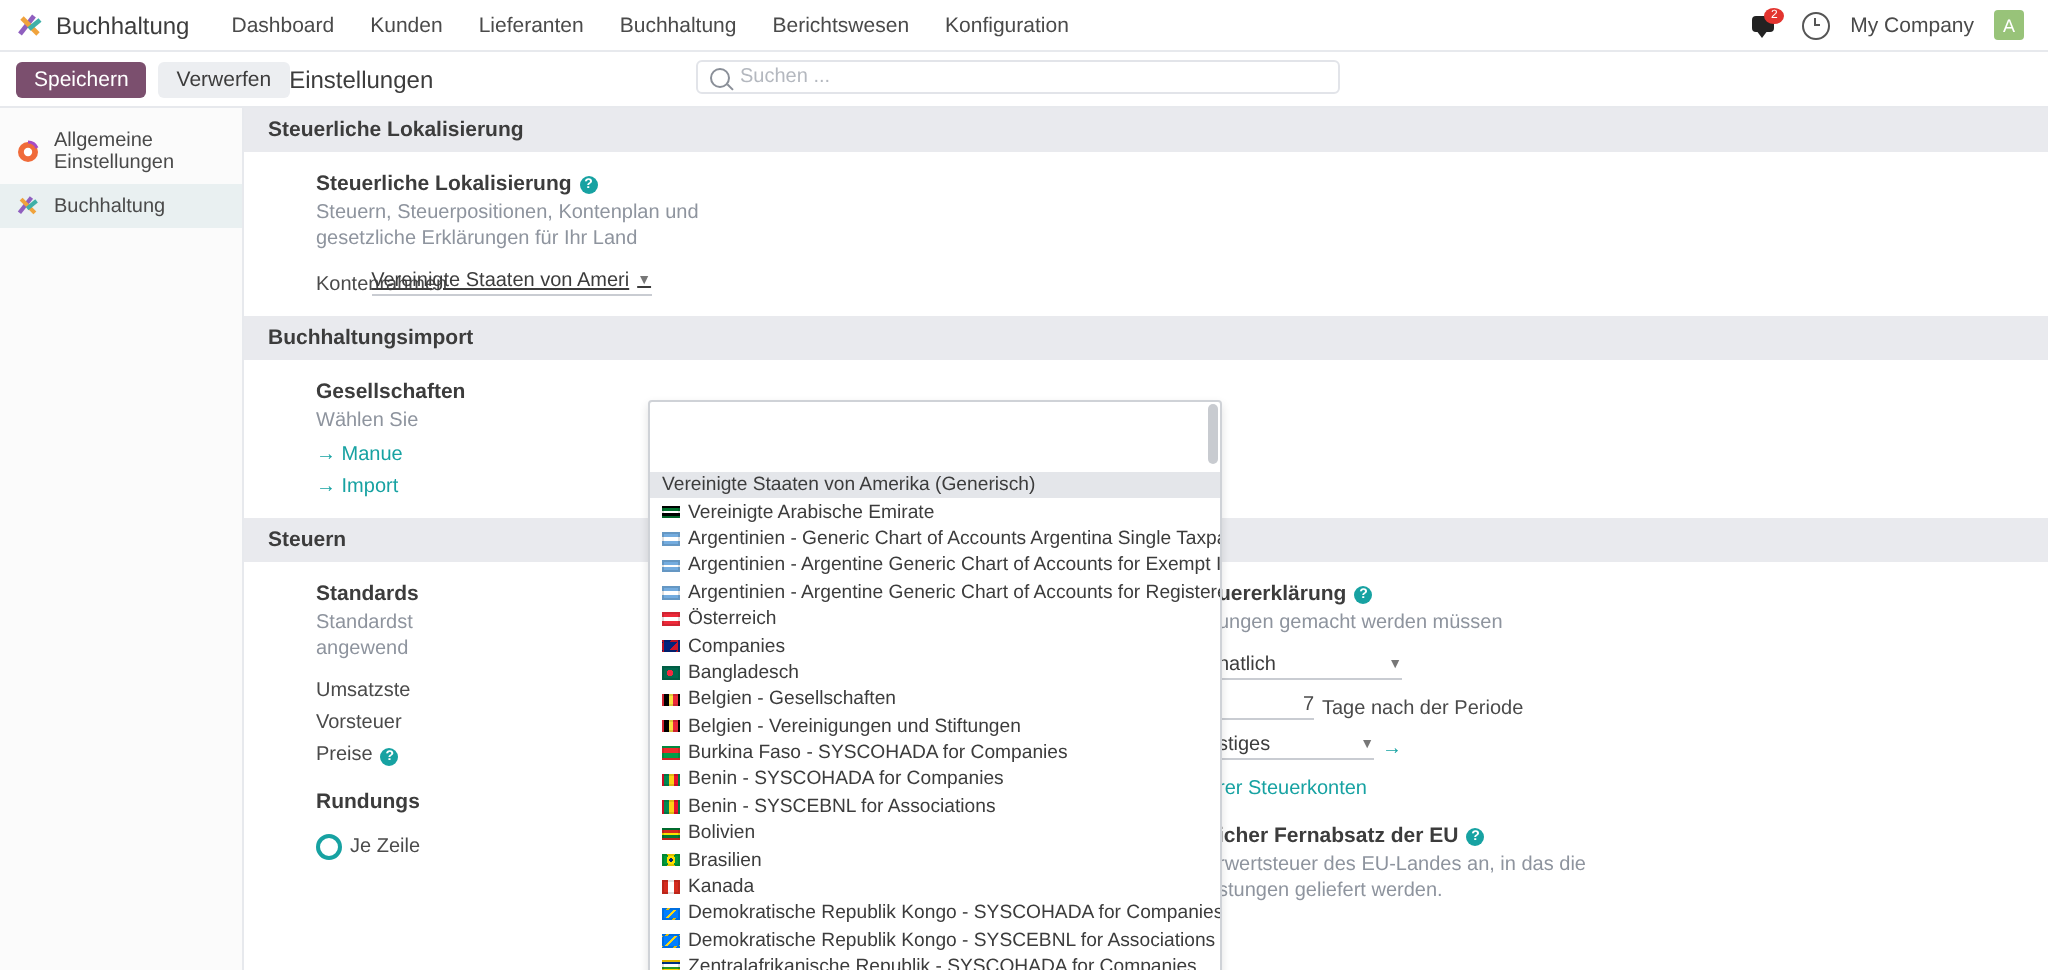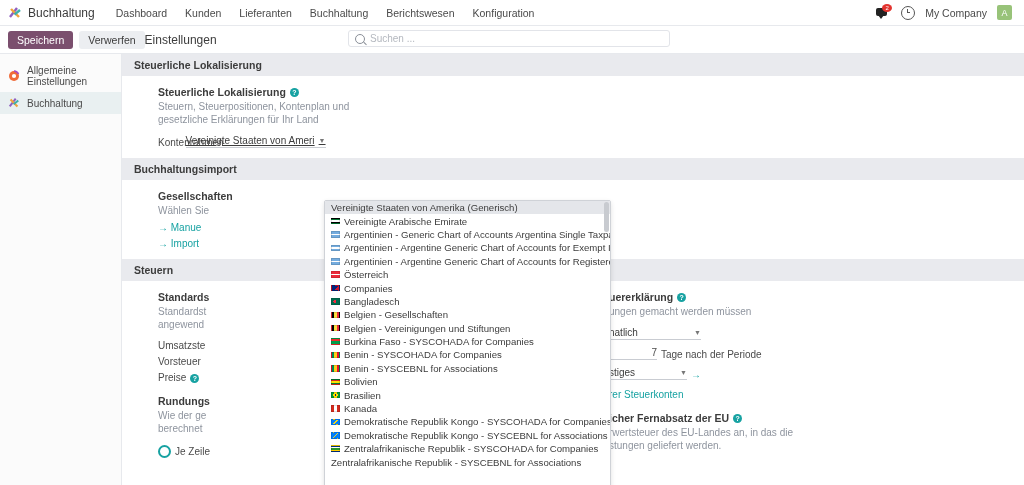--- a/index.html
+++ b/index.html
@@ -105,21 +105,21 @@
     position:absolute;left:202px;top:146px;width:287px;
     background:#fff;border:1px solid #cfd2d7;border-radius:2px;
     box-shadow:0 2px 5px rgba(0,0,0,.12);z-index:60;
     overflow:hidden;height:339px;box-sizing:border-box;
   }
   .dd-item{
     display:flex;align-items:center;gap:4px;height:13.4px;
     padding:0 6px;font-size:9.6px;color:#3c3c3c;white-space:nowrap;cursor:pointer;
     box-sizing:border-box;
   }
-  .dd-item.sel{background:#e4e6ea;}
+  .dd-item.sel{background:#e4e6ea;margin-top:35px;}
   .flag{width:9px;height:6.5px;flex:0 0 auto;display:inline-block;border:0.5px solid rgba(0,0,0,.12);box-sizing:border-box;}
   .dd-scroll{
     position:absolute;right:1px;top:1px;width:5px;height:30px;background:#c8cbd0;border-radius:3px;
   }
 </style>
 </head>
 <body>
 
 <div class="navbar">
   <div class="brand">
@@ -237,24 +237,20 @@
             <span>Umsatzste</span>
           </div>
           <div class="field-row" style="margin-top:5px;">
             <span>Vorsteuer</span>
           </div>
           <div class="field-row" style="margin-top:5px;">
             <span>Preise</span>
             <span class="info-ico">?</span>
           </div>
           <div class="st-title" style="margin-top:12px;">Rundungs</div>
-          <div class="st-desc">
-            <span>Wie der ge</span><br>
-            <span>berechnet</span>
-          </div>
           <div class="field-row" style="margin-top:10px;align-items:center;">
             <span class="radio-ico"></span>
             <span>Je Zeile</span>
           </div>
         </div>
 
         <div class="col">
           <div class="st-title">
             <span>uererklärung</span>
             <span class="info-ico">?</span>

